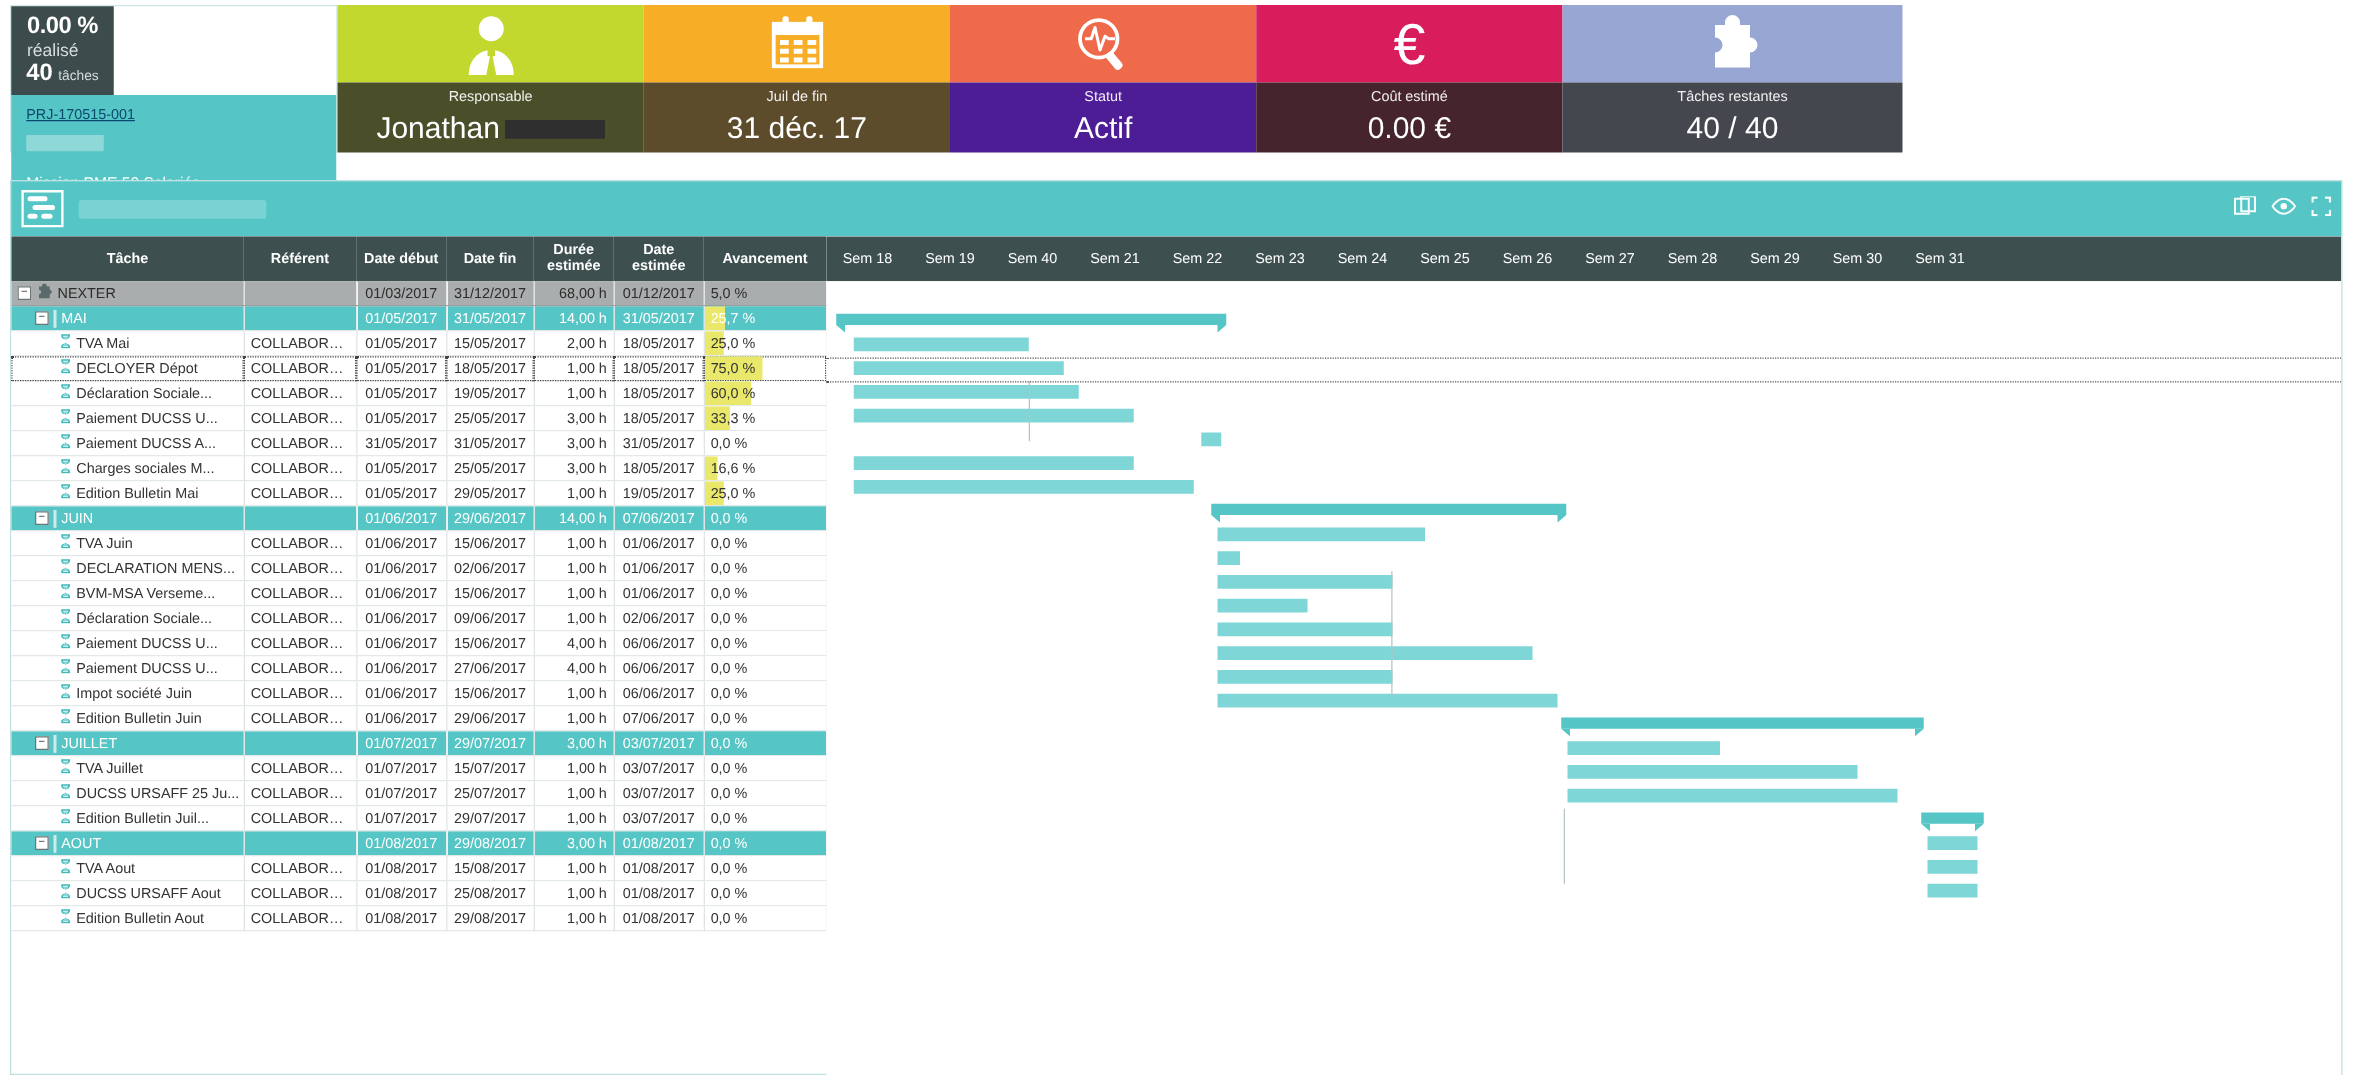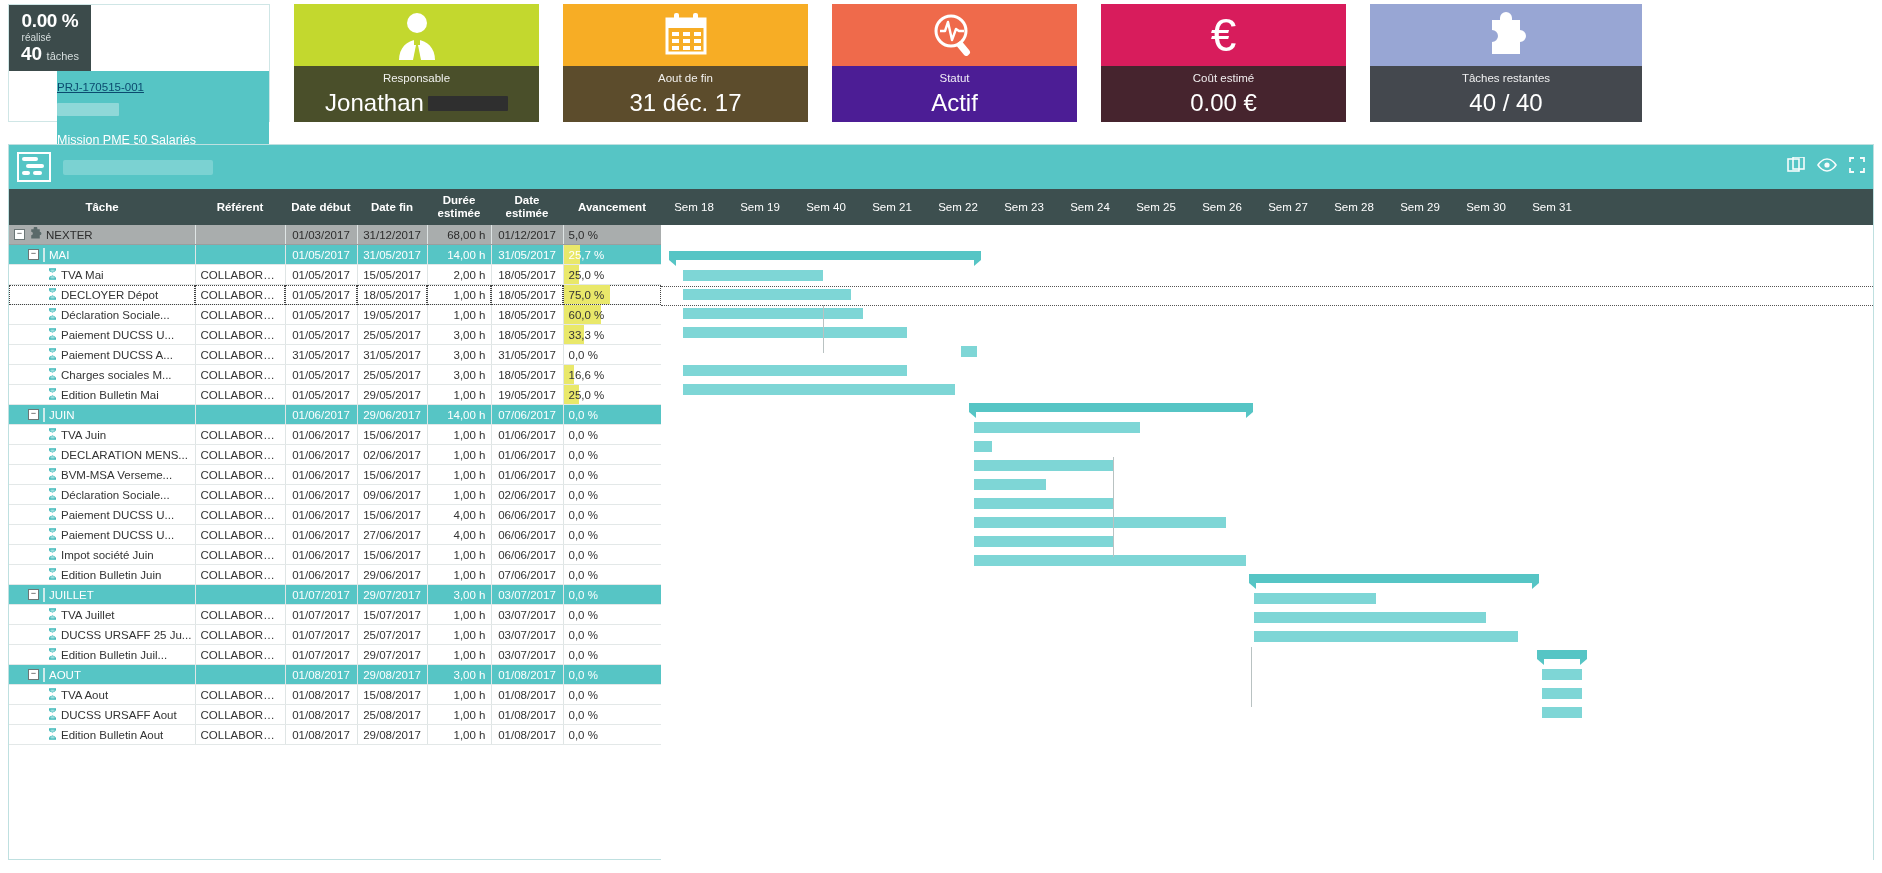--- a/index.html
+++ b/index.html
@@ -1,31 +1,31 @@
 <!DOCTYPE html>
 <html><head>
 <meta charset="utf-8">
 <style>
   html,body{margin:0;padding:0;background:#ffffff;}
   body{width:1882px;height:873px;overflow:hidden;font-family:"Liberation Sans",sans-serif;color:#333;}
 
   
-  .kpi-row{display:flex;gap:24px;padding:4px 8px 0 8px;height:122px;box-sizing:border-box;}
+  .kpi-row{display:flex;gap:0;padding:4px 8px 0 8px;height:122px;box-sizing:border-box;}
   .kpi-card{display:flex;flex-direction:column;position:relative;}
 
   
   .proj-card{width:262px;display:flex;border:1px solid #cfe6e6;box-sizing:border-box;}
   .proj-left{width:82px;background:#3c4b4b;color:#fff;display:flex;flex-direction:column;
              justify-content:space-between;align-items:center;padding:6px 0 6px 0;box-sizing:border-box;}
   .proj-pct{font-size:19px;font-weight:bold;line-height:1.05;letter-spacing:-.4px;}
-  .proj-pct-sub{font-size:10px;color:#d6dede;margin-top:1px;}
+  .proj-pct-sub{font-size:14px;color:#d6dede;margin-top:1px;}
   .proj-bottom{}
   .proj-tasks{font-size:19px;font-weight:bold;}
   .proj-tasks-sub{font-size:11px;color:#d6dede;}
-  .proj-right{flex:1;background:#56c5c5;padding:10px 0;box-sizing:border-box;color:#fff;margin-left:48px;}
+  .proj-right{flex:1;background:#56c5c5;padding:10px 12px;box-sizing:border-box;color:#fff;}
   .proj-code{font-size:11.5px;color:#0b4a6f;text-decoration:underline;display:block;}
   .proj-redacted{display:inline-block;width:62px;height:13px;background:#8fd8d8;margin:10px 0 0 0;border-radius:1px;}
   .proj-name{font-size:12.5px;margin-top:13px;color:#ffffff;}
 
   
   .tile{width:245px;}
   .tile-icon{height:62px;display:flex;align-items:center;justify-content:center;color:#fff;}
   .tile-body{flex:1;display:flex;flex-direction:column;align-items:center;justify-content:flex-start;
              padding-top:6px;color:#fff;}
   .tile-label{font-size:11.5px;opacity:.92;}
@@ -137,21 +137,21 @@
         <rect x="11" y="28" width="7" height="4"></rect>
             <rect x="22" y="28" width="7" height="4"></rect>
             <rect x="33" y="28" width="7" height="4"></rect>
         <rect x="11" y="35" width="7" height="4"></rect>
             <rect x="22" y="35" width="7" height="4"></rect>
             <rect x="33" y="35" width="7" height="4"></rect>
           </g>
       </svg>
     </div>
     <div class="tile-body" style="background:#5c4c2c">
-      <div class="tile-label">Aout de fin</div>
+      <div class="tile-label">Juil de fin</div>
       <div class="tile-value">31 déc. 17</div>
     </div>
   </div>
 
   <div class="kpi-card tile">
     <div class="tile-icon" style="background:#ef6a4b">
       <svg width="52" height="48" viewBox="0 0 52 48">
         <circle cx="22" cy="20" r="15" fill="none" stroke="#fff" stroke-width="3"></circle>
         <path d="M11 20l5 0 3-9 4 18 4-11 3 2h5" fill="none" stroke="#fff" stroke-width="2.4" stroke-linejoin="round"></path>
         <rect x="31" y="30" width="7" height="16" rx="3" fill="#fff" transform="rotate(-40 34 38)"></rect>

